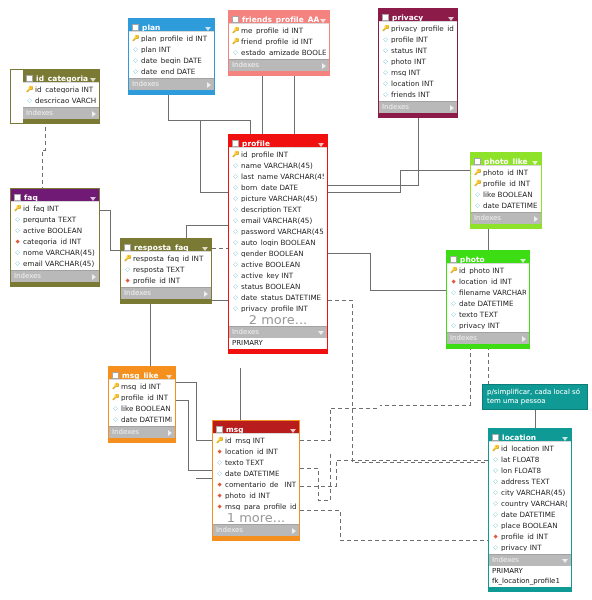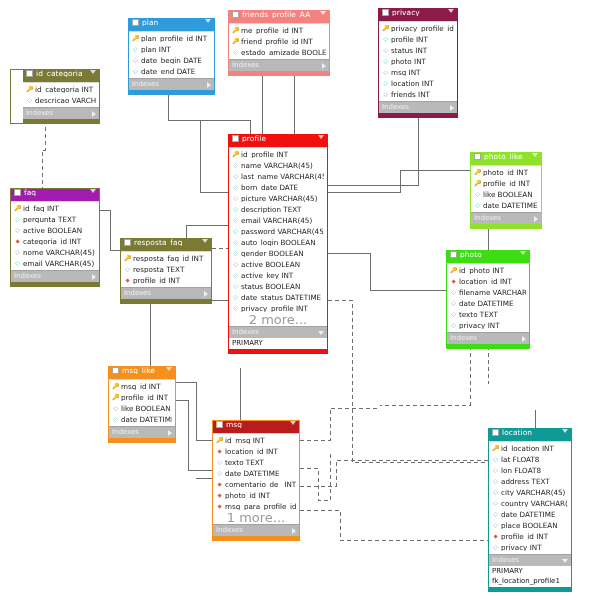--- a/index.html
+++ b/index.html
@@ -14,25 +14,25 @@
   .tbl{
     position:absolute;
     box-sizing:border-box;
     border:1px solid #8a8a8a;
     background:#ffffff;
     font-size:7.2px;
     line-height:1;
     z-index:5;
   }
   .tbl .hdr{
-    display:flex;align-items:flex-start;
+    display:flex;align-items:flex-end;
     height:12px;
     padding:0 3px;
     color:#ffffff;
-    font-weight:normal;
+    font-weight:bold;
     font-size:7.4px;
     letter-spacing:.1px;
   }
   .tbl .hdr .tico{
     width:7px;height:7px;margin-right:3px;
     background:#ffffff;
     border:1px solid rgba(0,0,0,.35);
     box-sizing:border-box;
     flex:0 0 auto;
   }
@@ -172,21 +172,21 @@
             <span class="ctxt">descricao VARCHAR(45)</span>
           </div>
         </div>
         <div class="idx">
           <span class="itxt">Indexes</span>
           <span class="iarrow"></span>
         </div>
         <div class="foot" style="background: rgb(122, 122, 53);"></div>
       </div>
       <div class="tbl" style="left: 10px; top: 188px; width: 90px; border-color: rgb(122, 122, 53);">
-        <div class="hdr" style="background: #a21caf;">
+        <div class="hdr" style="background: #701a75;">
           <span class="tico"></span>
           <span class="tname">faq</span>
           <span class="caret"></span>
         </div>
         <div class="cols">
           <div class="col">
             <span class="cico k-pk"></span>
             <span class="ctxt">id_faq INT</span>
           </div>
           <div class="col">
@@ -612,14 +612,17 @@
           <span class="iarrow"></span>
         </div>
         <div class="idxlist">
           <div class="idxrow">PRIMARY</div>
           <div class="idxrow">fk_location_profile1</div>
         </div>
         <div class="foot" style="background: rgb(16, 154, 149);"></div>
       </div>
     </div>
 
+  <div class="note" style="left: 482px; top: 384px; width: 106px; min-height: 26px; background: rgb(16, 154, 149);">
+    <span>p/simplificar, cada local só tem uma pessoa</span>
+  </div>
 
 </div>
 
 </body></html>

